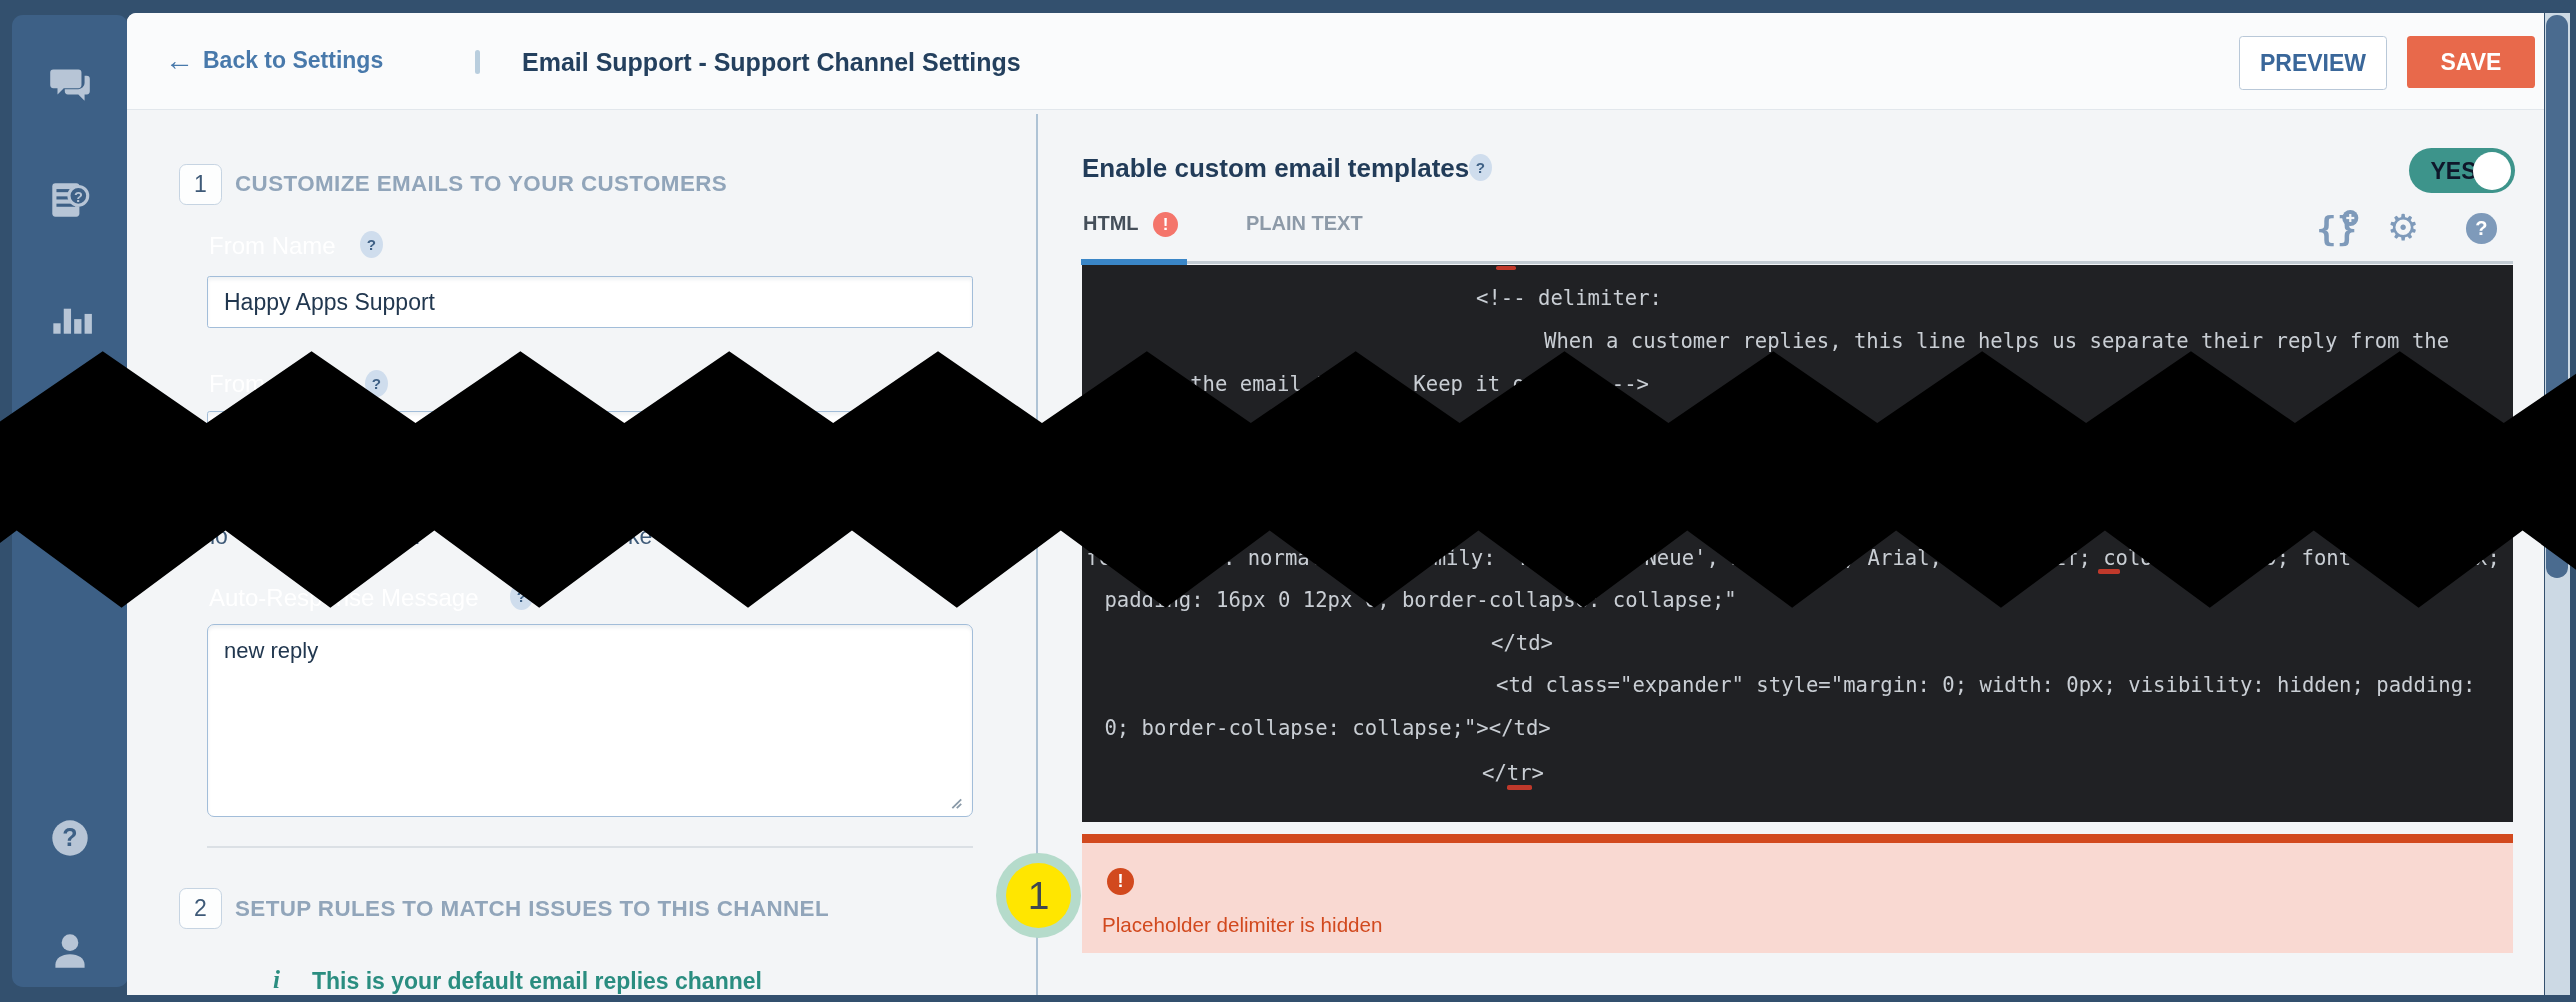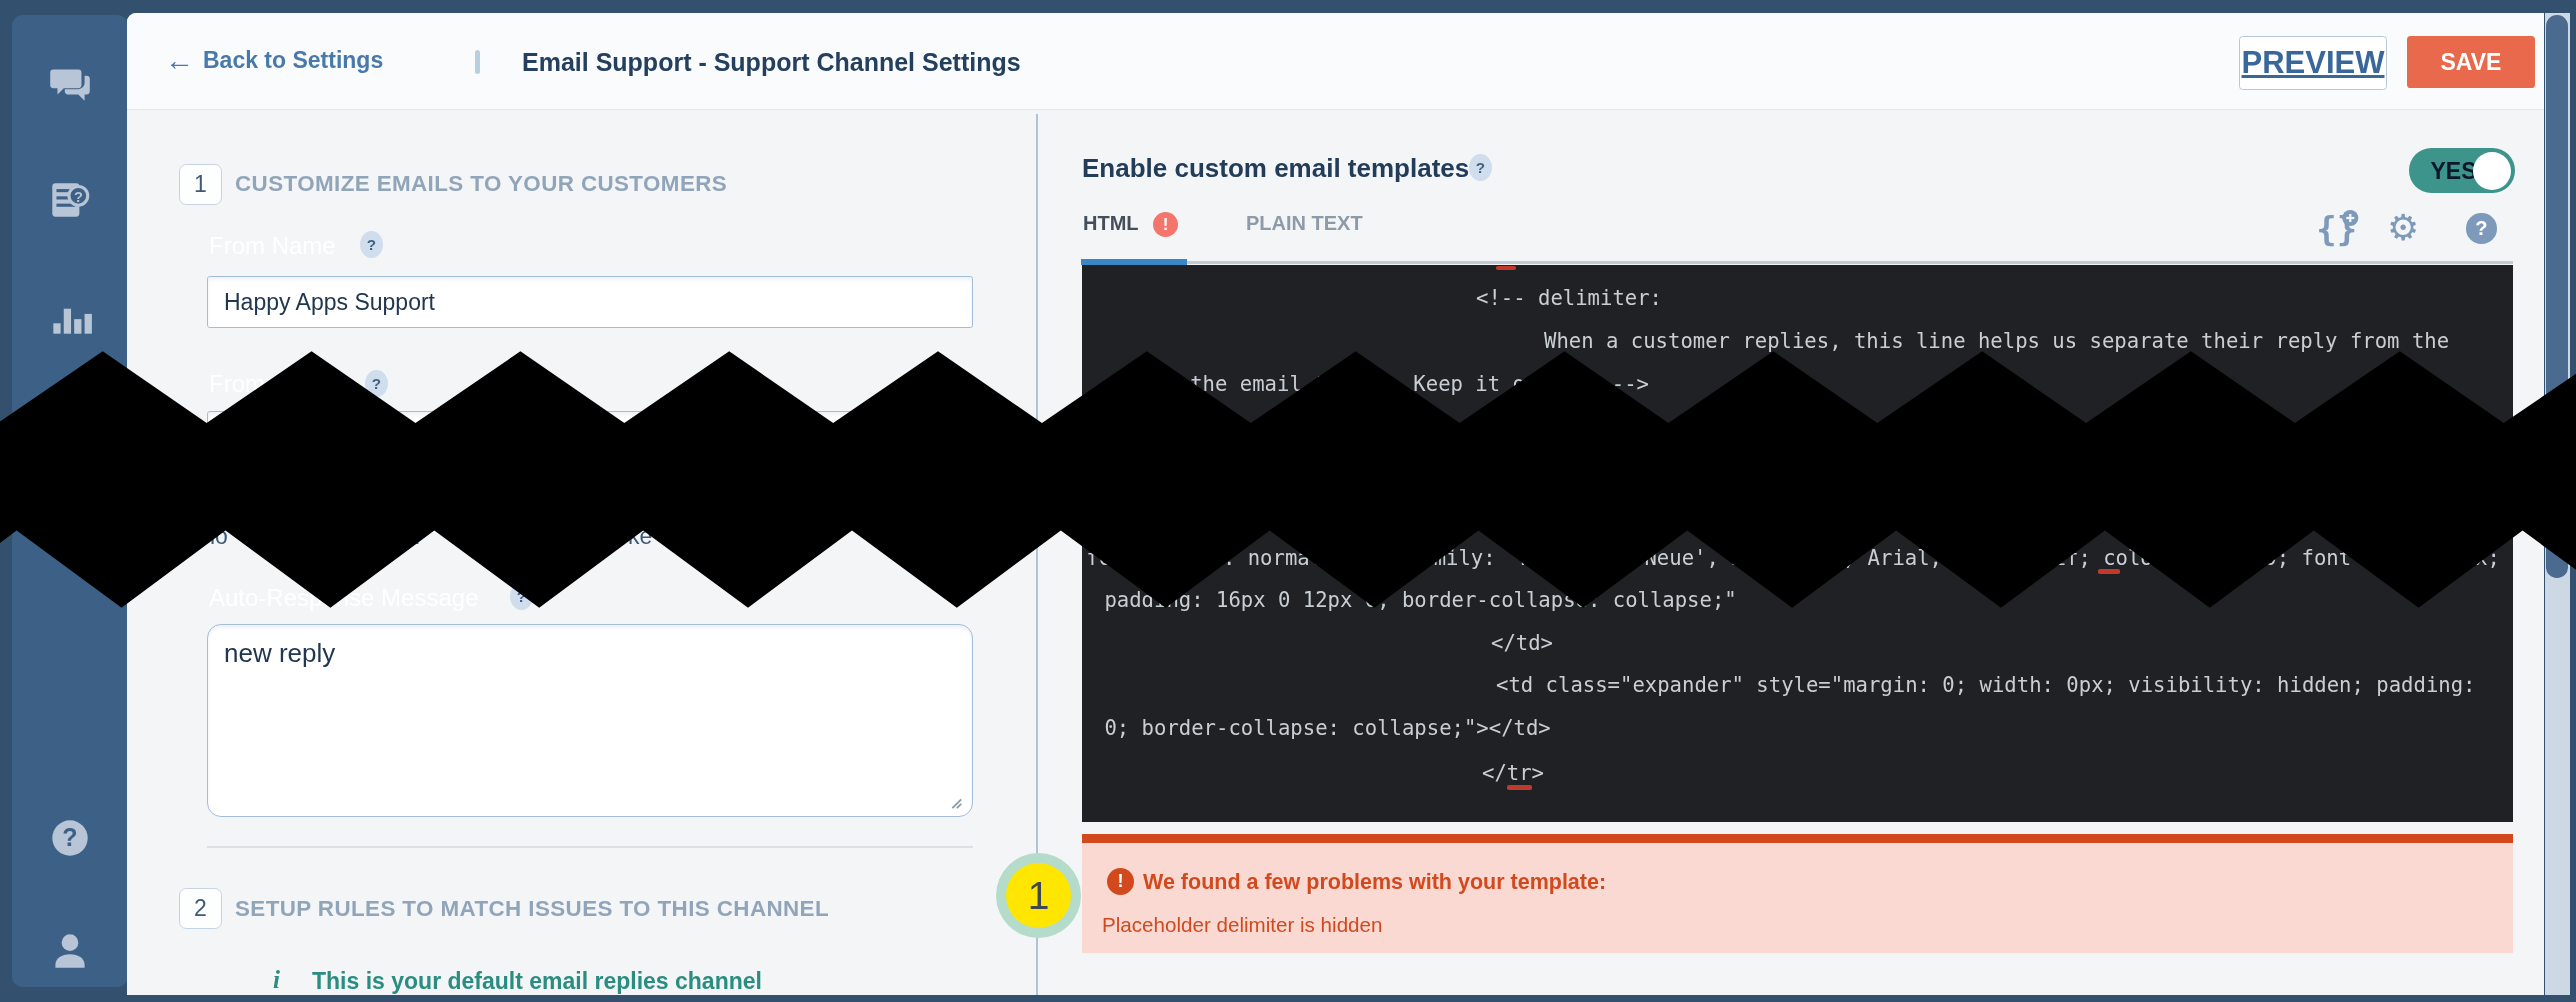--- a/index.html
+++ b/index.html
@@ -20,30 +20,30 @@
   #content{left:127px;top:13.4px;width:2417px;height:982px;background:#f3f5f7;border-top-left-radius:9px;}
   #scroll-track{left:2545px;top:13.4px;width:25px;height:982px;background:#ccd9e4;}
   #scroll-thumb{left:2546px;top:15.2px;width:21.5px;height:563px;background:#4a6b8f;border-radius:10.8px;}
 
   
   #header{left:127px;top:13.4px;width:2417px;height:96px;background:#fafbfc;border-bottom:1.8px solid #e2e7ec;border-top-left-radius:9px;}
   #back-link{left:165px;top:47px;display:flex;align-items:center;gap:9px;color:#4879ab;font-size:23px;font-weight:bold;cursor:pointer;}
   #back-arrow{font-size:29px;line-height:23px;}
   #header-divider{left:475px;top:50px;width:4.5px;height:24px;background:#b9cede;border-radius:2.7px;}
   #page-title{left:522px;top:48px;font-size:25px;font-weight:bold;color:#24405e;}
-  #preview-button{left:2239px;top:36px;width:146px;height:52px;background:#fff;border:1.8px solid #b9c8d8;border-radius:3.6px;color:#3a679a;font-size:31px;font-weight:bold;display:flex;align-items:center;justify-content:center;cursor:pointer;text-decoration:underline;}
+  #preview-button{left:2239px;top:36px;width:146px;height:52px;background:#fff;border:1.8px solid #b9c8d8;border-radius:3.6px;color:#3a679a;font-size:23px;font-weight:bold;display:flex;align-items:center;justify-content:center;cursor:pointer;}
   #save-button{left:2407px;top:36px;width:128px;height:52px;background:#e8694b;border:none;border-radius:3.6px;color:#fff;font-size:23px;font-weight:bold;display:flex;align-items:center;justify-content:center;cursor:pointer;}
 
   
   .section-num{width:41px;height:39px;border:1.8px solid #c6d4e2;border-radius:7.2px;background:#fdfefe;color:#3e5a78;font-size:23px;display:flex;align-items:center;justify-content:center;}
   .section-title{font-size:22.4px;font-weight:bold;color:#91a5ba;letter-spacing:0.4px;}
   .field-label{font-size:24px;font-weight:normal;color:#ffffff;}
   .q-badge{width:23px;height:27px;border-radius:50%;background:#cfdded;color:#3f6186;font-size:15.2px;font-weight:bold;display:flex;align-items:center;justify-content:center;}
   .text-input{background:#fff;border:1.8px solid #a2bdd9;border-radius:2.7px;box-shadow:inset 0 2.7px 3.6px rgba(30,60,90,.07);font-size:23px;color:#21374f;font-family:"Liberation Sans",sans-serif;padding:0 16px;box-sizing:border-box;}
-  #auto-response-textarea{background:#fff;border:1.8px solid #a2bdd9;border-radius:14px;box-shadow:inset 0 2.7px 3.6px rgba(30,60,90,.07);font-size:26px;color:#21374f;font-family:"Liberation Sans",sans-serif;padding:12.6px 16px;box-sizing:border-box;resize:none;}
+  #auto-response-textarea{background:#fff;border:1.8px solid #a2bdd9;border-radius:7px;box-shadow:inset 0 2.7px 3.6px rgba(30,60,90,.07);font-size:22px;color:#21374f;font-family:"Liberation Sans",sans-serif;padding:12.6px 16px;box-sizing:border-box;resize:none;}
   .left-frag{position:absolute;font-size:23px;color:#3e5a78;}
   #left-divider{left:207px;top:846px;width:766px;height:1.8px;background:#dbe0e5;}
   #info-i{font-family:"Liberation Serif",serif;font-style:italic;font-weight:bold;font-size:25px;color:#2a8d80;}
   #info-note{font-size:23px;font-weight:bold;color:#2a8d80;}
 
   
   #panel-divider{left:1036px;top:114px;width:1.8px;height:881px;background:#aec3d5;}
   #rp-title{left:1082px;top:153px;font-size:26px;font-weight:bold;color:#223c59;}
   #rp-title-badge{left:1469px;top:154px;}
   #toggle{left:2409px;top:148px;width:106px;height:45px;border-radius:22.4px;background:#3d948b;cursor:pointer;}
@@ -213,21 +213,20 @@
       <span class="code-frag" style="left: 22.4px; top: 449px;">0; border-collapse: collapse;"&gt;&lt;/td&gt;</span>
       <span class="code-frag" style="left: 400px; top: 494px;">&lt;/tr&gt;</span>
     </div>
   <div class="squiggle" style="left:414px;top:0.9px;width:20px;height:4.5px;"></div>
   <div class="squiggle" style="left:1016px;top:304px;width:21.5px;height:4.5px;"></div>
   <div class="squiggle" style="left:425px;top:520px;width:25px;height:4.5px;"></div>
 </div>
 
 <div class="abs" id="error-box">
   <div id="error-icon">!</div>
-  <div id="error-heading">We found a few problems with your template:</div>
   <div id="error-detail">Placeholder delimiter is hidden</div>
 </div>
 
 <div class="abs" id="annotation-1">1</div>
 
 <svg class="abs" id="redaction-svg" viewBox="0 0 2873 1118" width="2576" height="1002">
   <polygon id="redaction-polygon" fill="#000000" points="-130,472 -119,392 -3,472 114,392 230,472 347,392 463,472 580,392 696,472 813,392 929,472 1046,392 1162,472 1279,392 1395,472 1512,392 1628,472 1745,392 1861,472 1978,392 2094,472 2211,392 2327,472 2444,392 2560,472 2677,392 2793,472 2910,392 3026,472 3143,392 3259,472 3000,472 3000,592 3280,592 3164,678 3047,592 2931,678 2814,592 2698,678 2581,592 2465,678 2348,592 2232,678 2115,592 1999,678 1882,592 1766,678 1649,592 1533,678 1416,592 1300,678 1183,592 1067,678 950,592 834,678 717,592 601,678 484,592 368,678 251,592 135,678 18,592 -98,678 -130,592"></polygon>
 </svg>
 
 

